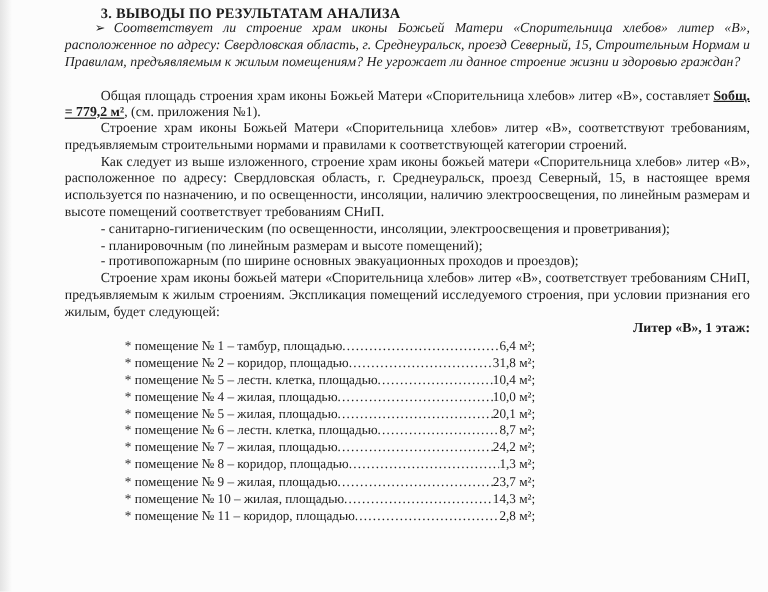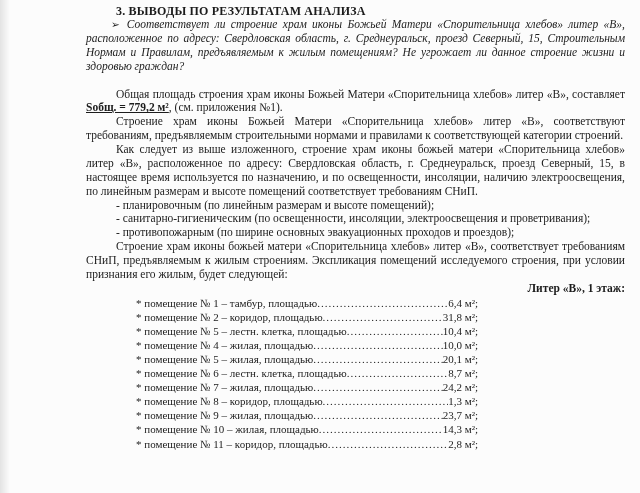--- a/index.html
+++ b/index.html
@@ -22,21 +22,21 @@
     width: 10px;
     background: linear-gradient(to right, #e3e3e3, rgba(250,250,250,0));
     pointer-events: none;
   }
   .page {
     position: absolute;
     top: 0; left: 0;
     width: 640px;
     height: 493px;
     box-sizing: border-box;
-    padding: 4px 15px 0 86px;
+    padding: 4px 15px 0 54px;
   }
   .doc-heading {
     font-weight: bold;
     font-size: 12px;
     line-height: 14px;
     margin: 0 0 0 30px;
     letter-spacing: 0.2px;
   }
   .question-label {
     font-size: 11.5px;
@@ -117,22 +117,22 @@
   <p class="question"><span class="q-bullet">➢</span><span>Соответствует ли строение храм иконы Божьей Матери «Спорительница хлебов» литер «В», расположенное по адресу: Свердловская область, г. Среднеуральск, проезд Северный, 15, Строительным Нормам и Правилам, предъявляемым к жилым помещениям? Не угрожает ли данное строение жизни и здоровью граждан?</span></p>
 
   <div class="main-text">
 
     <p class="para"><span>Общая площадь строения храм иконы Божьей Матери «Спорительница хлебов» литер «В», составляет </span><span class="formula">Sобщ. = 779,2 м²</span><span>, (см. приложения №1).</span></p>
 
     <p class="para">Строение храм иконы Божьей Матери «Спорительница хлебов» литер «В», соответствуют требованиям, предъявляемым строительными нормами и правилами к соответствующей категории строений.</p>
 
     <p class="para">Как следует из выше изложенного, строение храм иконы божьей матери «Спорительница хлебов» литер «В», расположенное по адресу: Свердловская область, г. Среднеуральск, проезд Северный, 15, в настоящее время используется по назначению, и по освещенности, инсоляции, наличию электроосвещения, по линейным размерам и высоте помещений соответствует требованиям СНиП.</p>
 
+    <p class="para no-justify">- санитарно-гигиеническим (по освещенности, инсоляции, электроосвещения и проветривания);</p>
     <p class="para no-justify">- планировочным (по линейным размерам и высоте помещений);</p>
-    <p class="para no-justify">- санитарно-гигиеническим (по освещенности, инсоляции, электроосвещения и проветривания);</p>
     <p class="para no-justify">- противопожарным (по ширине основных эвакуационных проходов и проездов);</p>
 
     <p class="para">Строение храм иконы божьей матери «Спорительница хлебов» литер «В», соответствует требованиям СНиП, предъявляемым к жилым строениям. Экспликация помещений исследуемого строения, при условии признания его жилым, будет следующей:</p>
 
     <p class="floor-heading">Литер «В», 1 этаж:</p>
 
     <div class="rooms">
       <div class="room-row">
         <span class="room-label">* помещение № 1 – тамбур, площадью</span>
           <span class="room-leader">..................................................................................</span>

